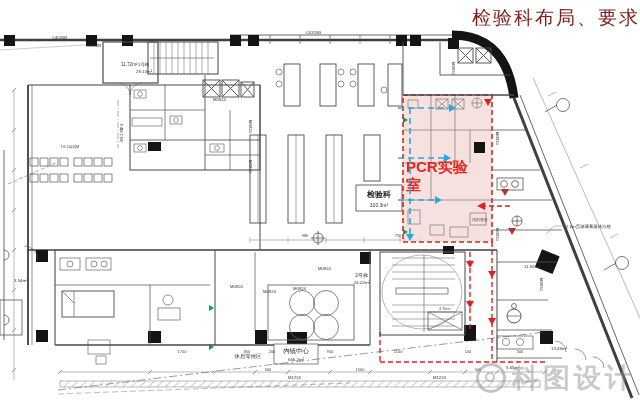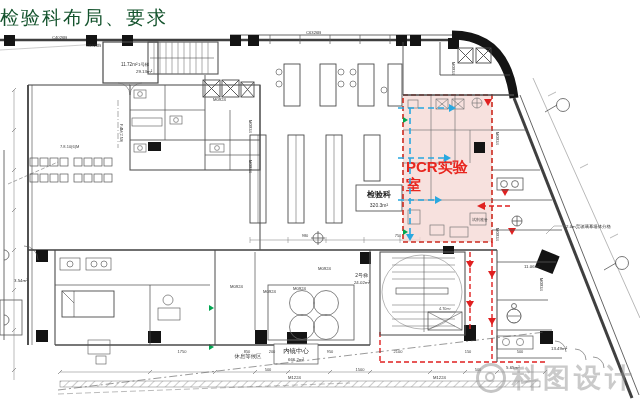--- a/index.html
+++ b/index.html
@@ -1,19 +1,19 @@
 <!DOCTYPE html>
 <html><head>
 <meta charset="utf-8">
 <style>
   html,body{margin:0;padding:0;background:#fff;}
   #stage{position:relative;width:640px;height:400px;background:#ffffff;overflow:hidden;
          font-family:"Liberation Sans", sans-serif;}
-  #plan-title{position:absolute;top:5px;left:0;width:100%;text-align:left;
-              font-family:Liberation Mono, monospace;font-size:19px;letter-spacing:2px;color:#14532d;}
+  #plan-title{position:absolute;top:5px;left:0;width:100%;text-align:right;
+              font-family:Liberation Mono, monospace;font-size:19px;letter-spacing:2px;color:#7f1d1d;}
   svg{position:absolute;top:0;left:0;}
   svg text{font-family:"Liberation Sans", sans-serif;}
   #watermark{position:absolute;right:4px;bottom:4px;display:flex;align-items:center;gap:6px;
              pointer-events:none;}
   #watermark .wm-logo{width:24px;height:24px;border:3px solid rgba(150,150,150,.55);
              border-radius:50%;position:relative;}
   #watermark .wm-logo:after{content:"";position:absolute;left:6px;top:6px;width:6px;height:6px;
              border:2px solid rgba(150,150,150,.55);border-radius:50%;}
   #watermark .wm-text{font-size:27px;font-weight:bold;color:rgba(150,150,150,.5);
              letter-spacing:4px;font-family:"Liberation Sans", sans-serif;}

